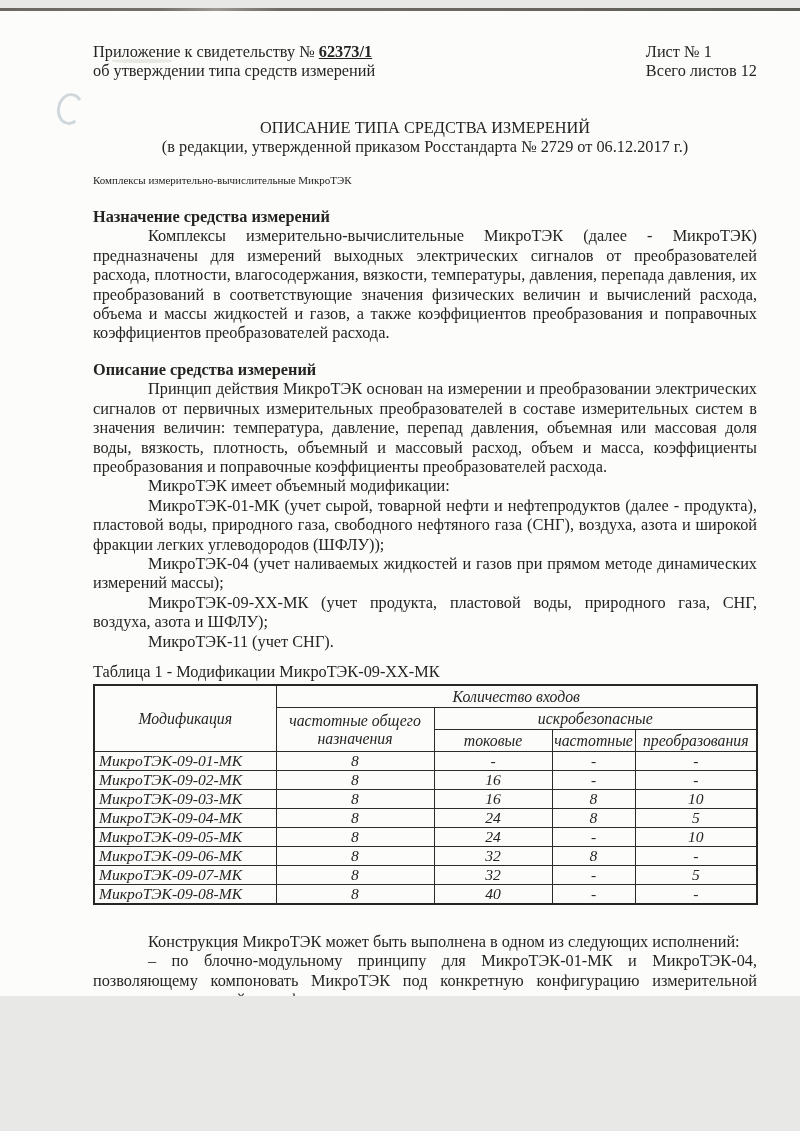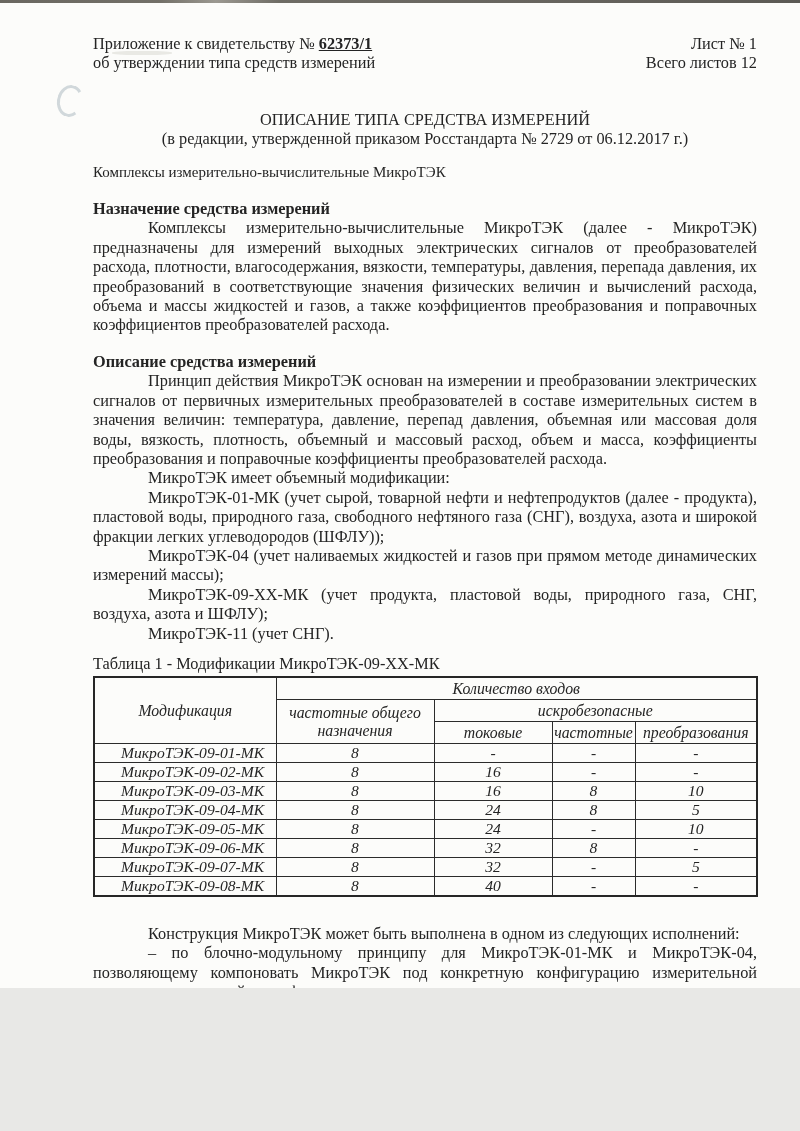--- a/index.html
+++ b/index.html
@@ -1,20 +1,20 @@
 <!DOCTYPE html>
 <html><head>
 <meta charset="utf-8">
 <style>
   html,body { margin:0; padding:0; }
   body { background:#e8e8e6; }
   .page {
     position:relative;
     width:800px; height:988px;
-    margin:0 auto;
+    margin:8px auto;
     background:#fcfcfa;
     font-family:"Liberation Serif","DejaVu Serif",serif;
     color:#242424;
     overflow:hidden;
   }
   
   .scan-top-edge {
     position:absolute; top:0; left:0; width:100%; height:3px;
     background:linear-gradient(90deg,#504d45 0%,#5a574e 20%,#8a877e 27%,#55524a 35%,#4c4942 70%,#3f3d37 100%);
     opacity:.85;
@@ -30,42 +30,42 @@
   }
   .scan-smudge-bottom {
     position:absolute; left:6px; top:1123px; width:210px; height:2px;
     background:#e9e9e5; opacity:.9;
   }
   .content {
     position:absolute; left:93px; top:0; width:664px;
     font-size:16.3px; line-height:19.4px;
   }
   .doc-header { display:flex; justify-content:space-between; margin-top:34px; }
-  .doc-header .right { text-align:right; }
+  .doc-header .right { text-align:left; }
   .bold { font-weight:bold; }
   .underline { text-decoration:underline; }
   .title-block { text-align:center; margin-top:37px; }
-  .instrument-name { margin-top:14px; font-size:15px; }
+  .instrument-name { margin-top:14px; font-size:11px; }
   .section-heading { margin-top:17px; font-weight:bold; }
   p.body-par { margin:0; text-align:justify; text-indent:55px; }
   .table-intro { margin-top:17px; }
   .table-caption { margin-top:11px; margin-bottom:3px; }
   table.mod-table {
     border-collapse:collapse; width:663px; table-layout:fixed;
     font-size:15.8px;
   }
   table.mod-table td, table.mod-table th {
     border:1.6px solid #2b2b2b;
     font-weight:normal; text-align:center; vertical-align:middle;
     padding:0; line-height:1.15;font-style:italic;
   }
   table.mod-table { border:2px solid #262626; }
   tr.hrow td { height:21px; }
   tr.drow td { height:17.6px; font-size:15.6px; }
-  tr.drow td.cell-mod { text-align:left; padding-left:26px; }
+  tr.drow td.cell-mod { text-align:left; padding-left:4px; }
   col.c1{width:182px;} col.c2{width:158px;} col.c3{width:118px;} col.c4{width:83px;} col.c5{width:122px;}
   .construction { margin-top:27px; }
 </style>
 </head>
 <body>
 
 <div class="page">
   <div class="scan-top-edge"></div>
   <div class="scan-c-mark"></div>
   <div class="scan-smudge-top"></div>

